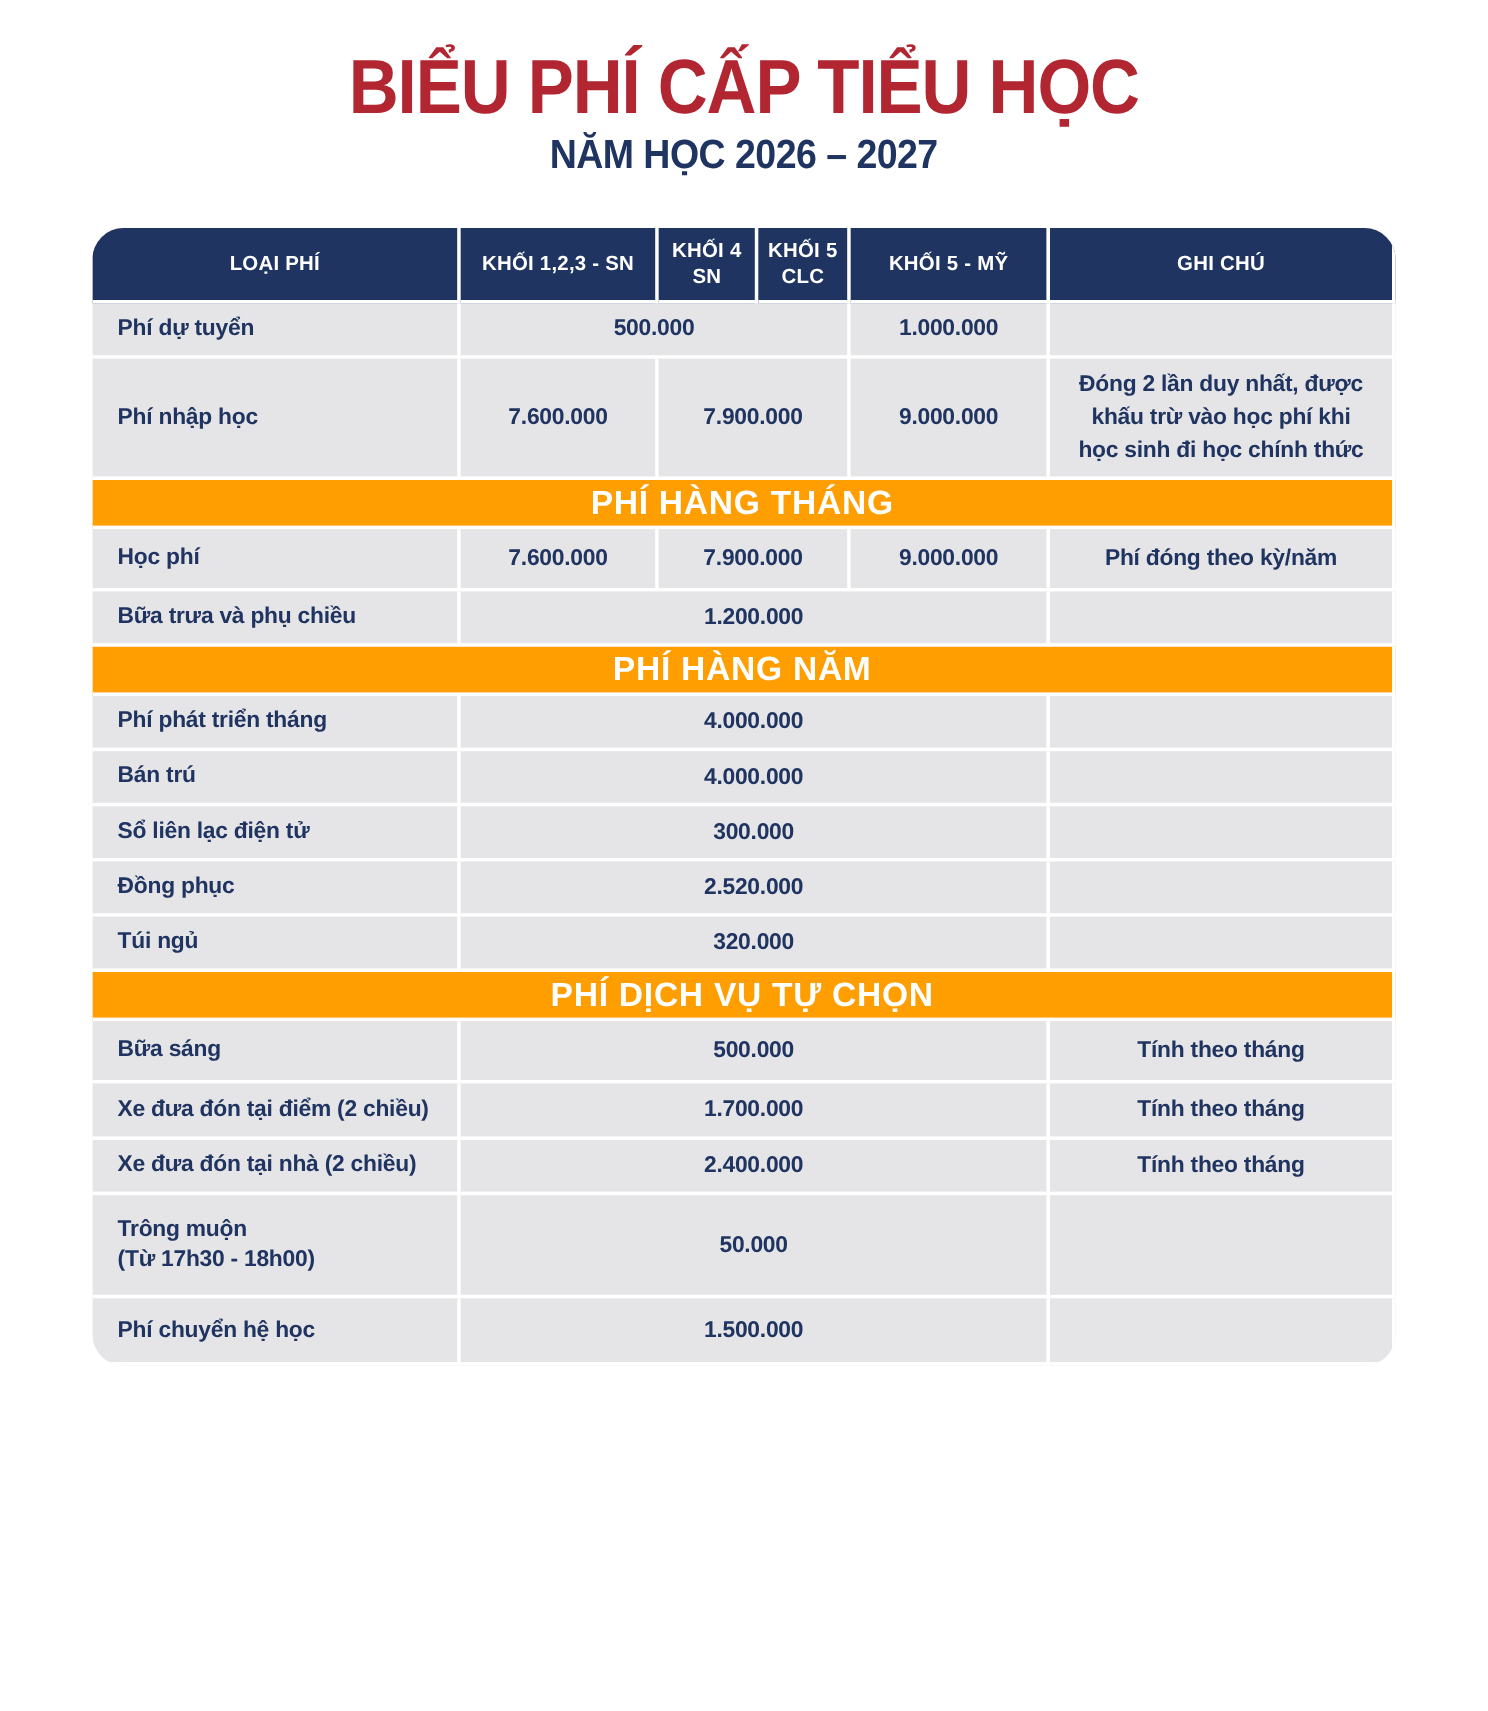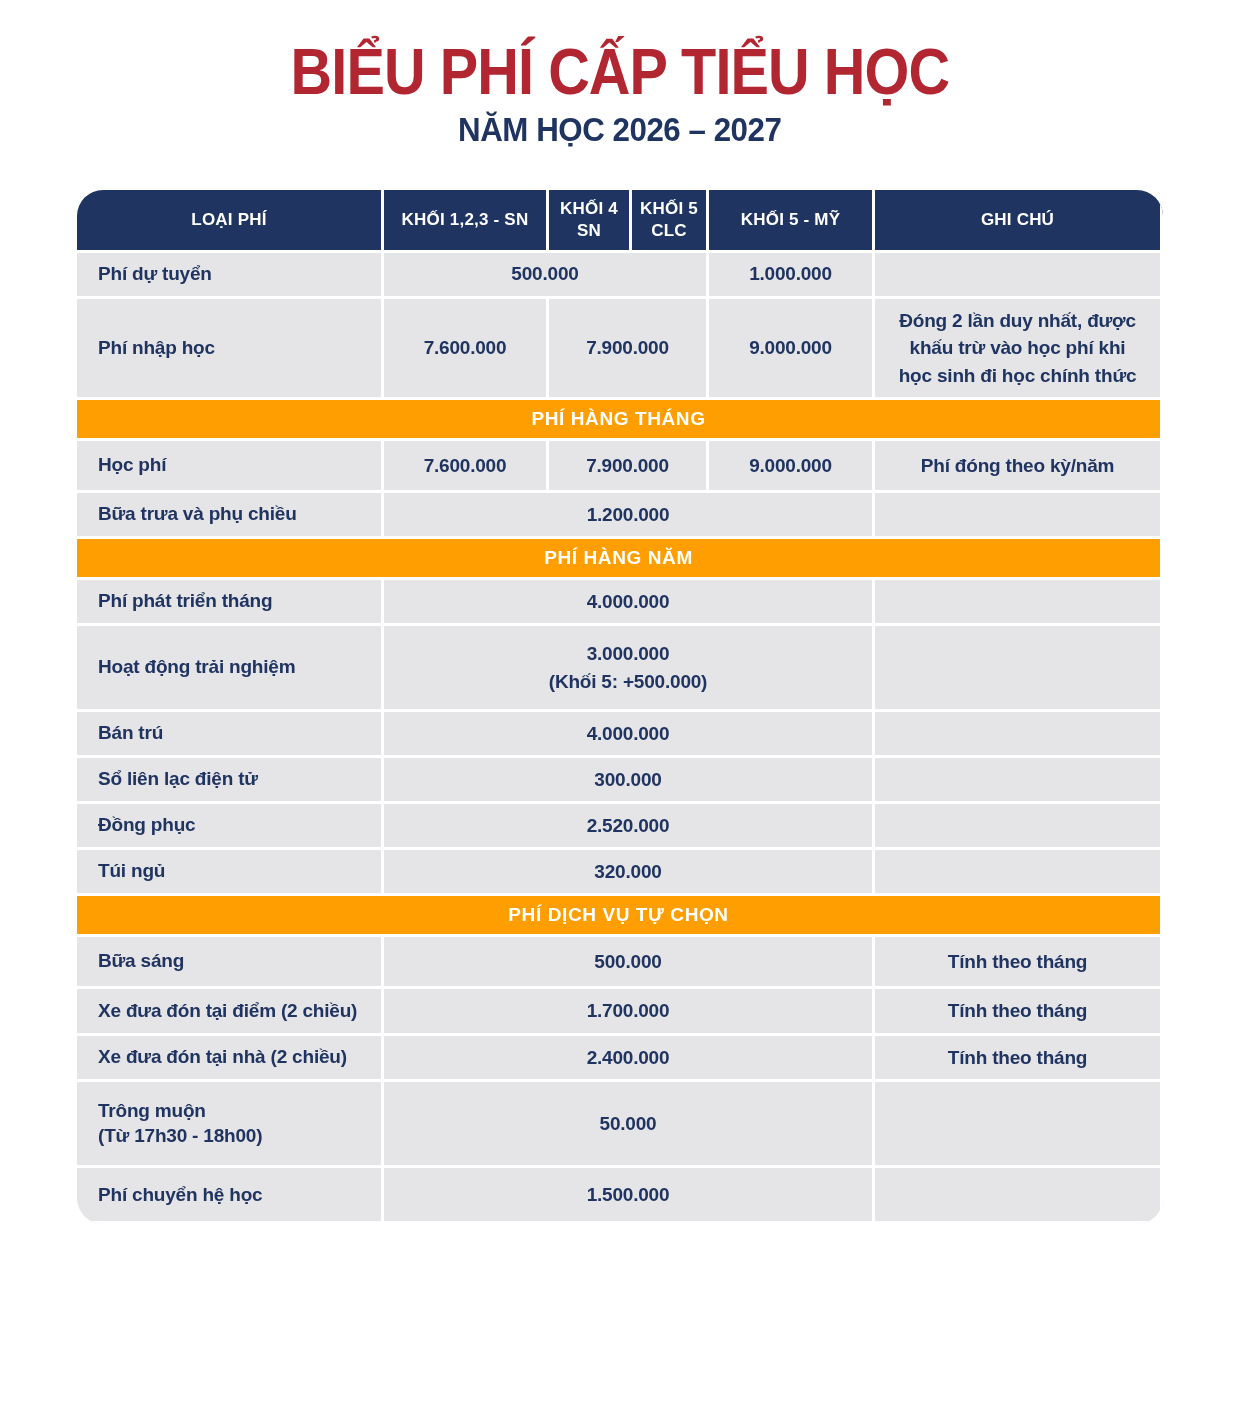--- a/index.html
+++ b/index.html
@@ -58,21 +58,21 @@
     background:#1F3461; color:#ffffff;
     font-size:17px; font-weight:bold;
     text-align:center; height:63px;
     letter-spacing:0.2px; line-height:1.25;
     padding:2px 4px;
   }
 
   
   tr.band td {
     background:#FF9E00; color:#ffffff;
-    font-size:19px; font-weight:bold;
+    font-size:28px; font-weight:bold;
     text-align:center; height:41px;
     letter-spacing:0.6px;
   }
 
   
   tr.fee td {
     background:#E5E4E6; color:#1F3461;
     font-weight:bold; font-size:19px;
     height:46px; letter-spacing:-0.2px;
   }
@@ -155,28 +155,20 @@
         <td colspan="6">PHÍ HÀNG NĂM</td>
       </tr>
 
       <tr class="fee">
         <td class="label">Phí phát triển tháng</td>
         <td class="val" colspan="4">4.000.000</td>
         <td class="note"></td>
       </tr>
 
 
-      <tr class="fee h-2l">
-        <td class="label">Hoạt động trải nghiệm</td>
-        <td class="val" colspan="4">
-          <div>3.000.000</div>
-          <div class="sub-line">(Khối 5: +500.000)</div>
-        </td>
-        <td class="note"></td>
-      </tr>
 
       <tr class="fee">
         <td class="label">Bán trú</td>
         <td class="val" colspan="4">4.000.000</td>
         <td class="note"></td>
       </tr>
 
 
       <tr class="fee">
         <td class="label">Sổ liên lạc điện tử</td>

